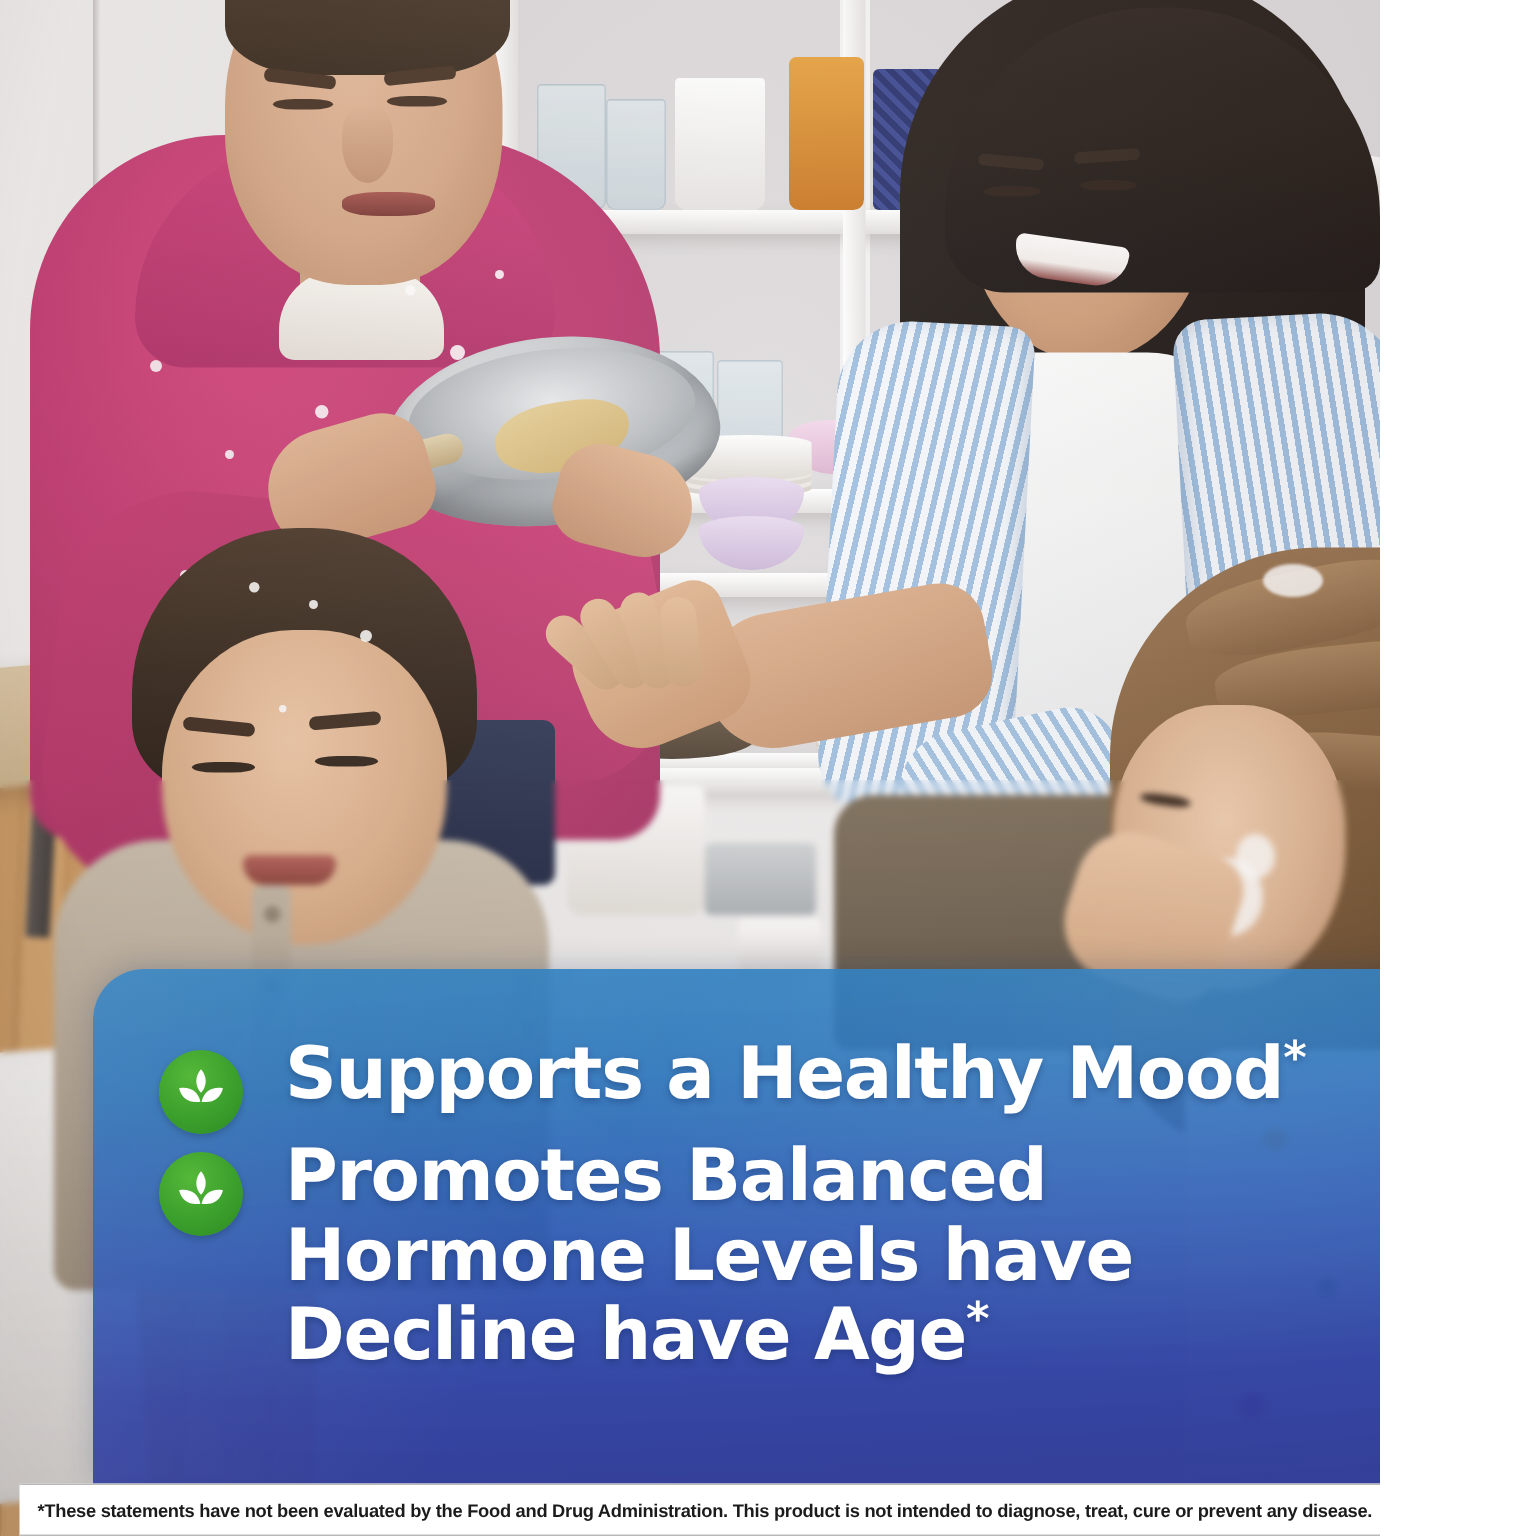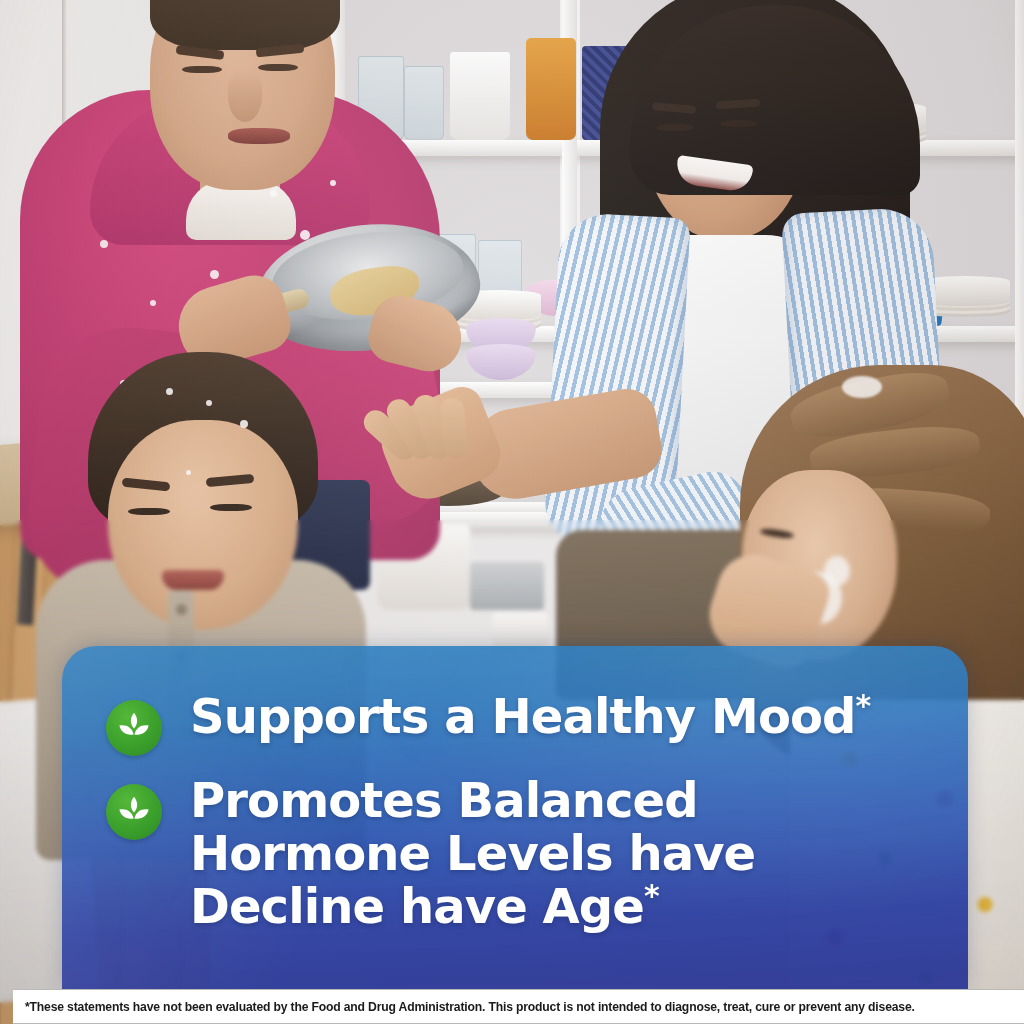--- a/index.html
+++ b/index.html
@@ -7,21 +7,21 @@
   body {
     font-family:"Liberation Sans", sans-serif;
     background:#ffffff;
     overflow:hidden;
     position:relative;
   }
 
   
   #canvas {
     position:relative;
-    width:1024px;
+    width:920px;
     height:1024px;
     overflow:hidden;
     background:#3b82f6;
   }
 
   
   .photo {
     position:absolute;
     left:0; top:0;
     width:1024px; height:1024px;
@@ -373,21 +373,21 @@
     pointer-events:none;
   }
 
   .benefit-row {
     position:absolute;
     display:flex;
     align-items:flex-start;
     gap:28px;
   }
   .benefit-row.r1 { left:44px; top:44px; }
-  .benefit-row.r2 { left:44px; top:128px; }
+  .benefit-row.r2 { left:44px; top:112px; }
 
   .leaf-badge {
     flex:0 0 auto;
     width:56px; height:56px;
     border-radius:50%;
     background:radial-gradient(circle at 38% 30%, #55b83a 0%, #3ba02c 55%, #2f8a24 100%);
     display:flex; align-items:center; justify-content:center;
     margin-top:10px;
     box-shadow:0 2px 5px rgba(0,0,0,.20);
   }

